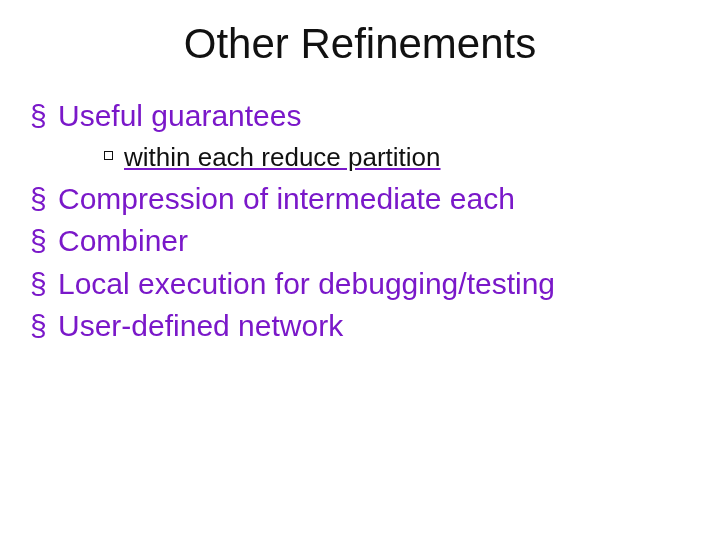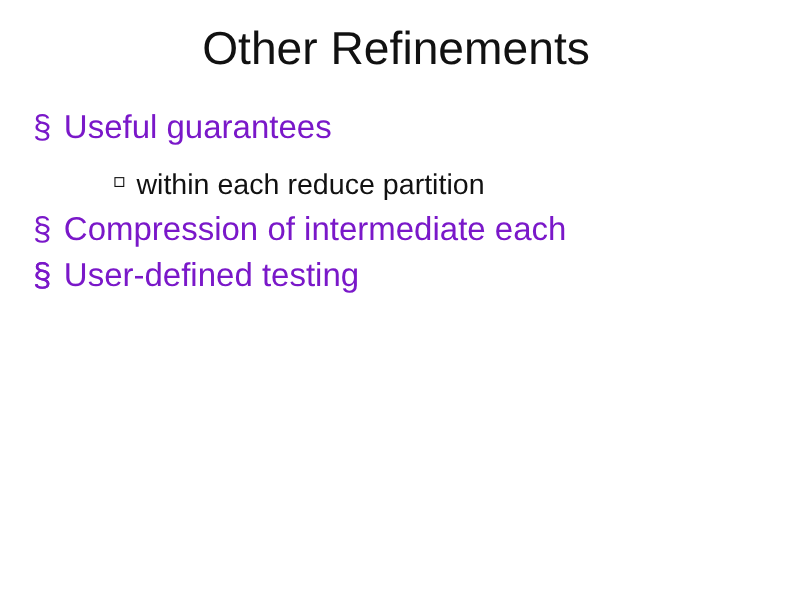--- a/index.html
+++ b/index.html
@@ -40,21 +40,22 @@
   }
   ul.level1 > li::before {
     content: "§";
     position: absolute;
     left: 0;
     top: 0;
   }
   ul.level2 {
     list-style: none;
     padding: 0;
-    margin: 12px 0 4px 0;
+    margin: 2px 0 4px 0;
+    text-decoration: underline;
   }
   ul.level2 > li {
     position: relative;
     padding-left: 28px;
     margin-left: 38px;
     font-size: 26px;
     line-height: 1.4;
     color: #111; 
   }
   ul.level2 > li::before {
@@ -80,18 +81,22 @@
       <ul class="level2">
         <li>
           <span>within each reduce partition</span>
         </li>
       </ul>
     </li>
     <li>
       <span>Compression of intermediate each</span>
     </li>
     <li>
+      <span>Combiner</span>
     </li>
     <li>
-      <span>User-defined testing</span>
+      <span>Local execution for debugging/testing</span>
+    </li>
+    <li>
+      <span>User-defined network</span>
     </li>
   </ul>
 </div>
 
 </body></html>

